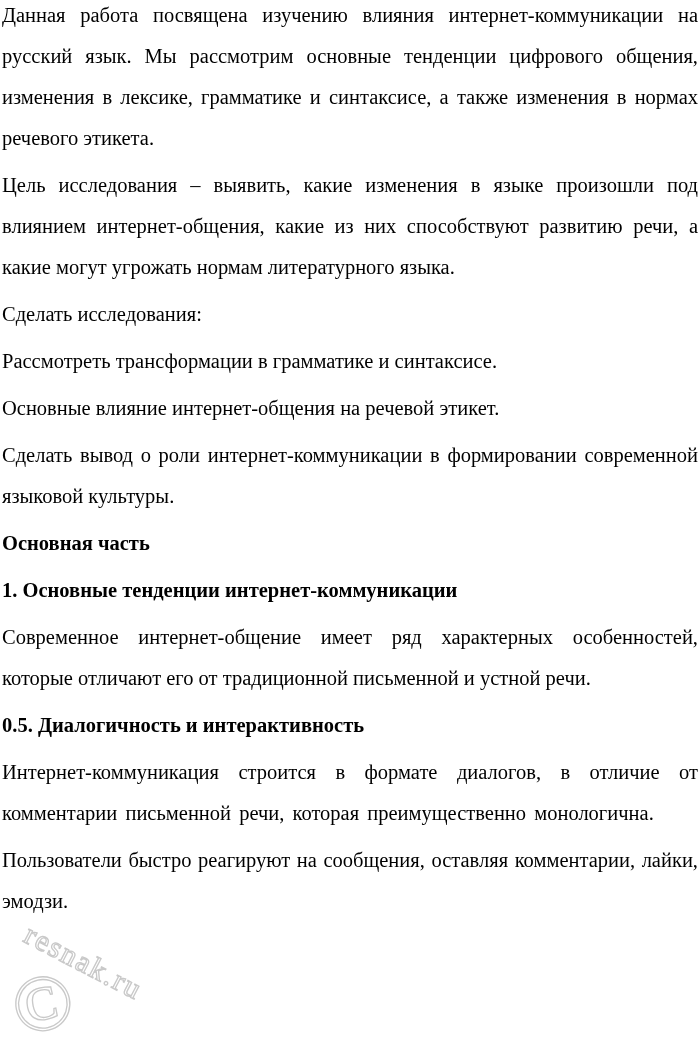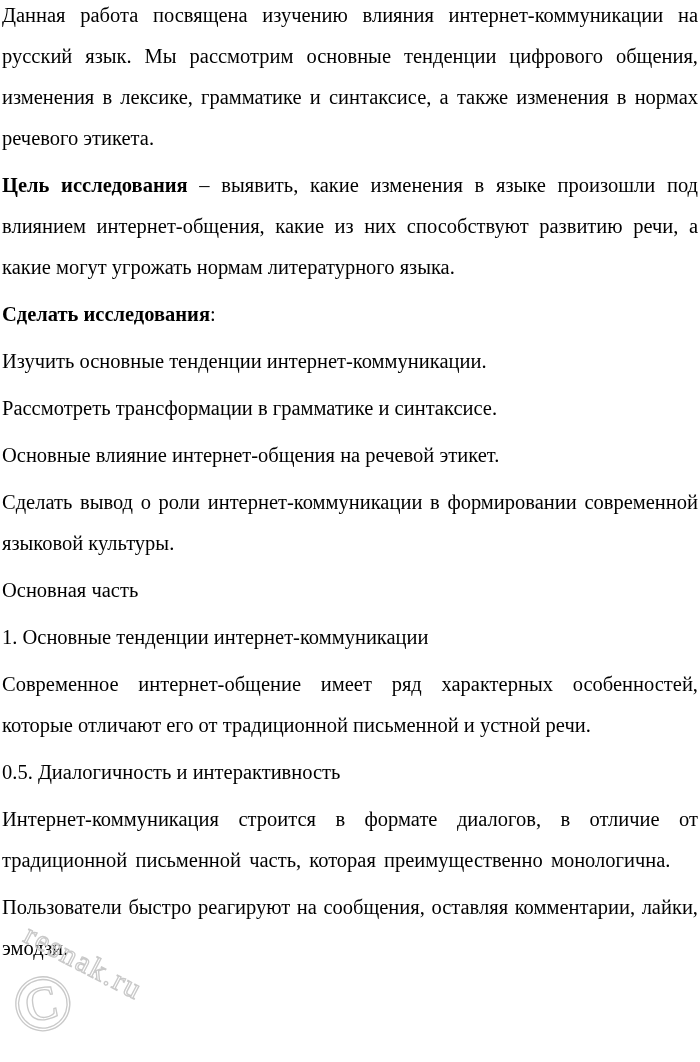--- a/index.html
+++ b/index.html
@@ -15,22 +15,22 @@
     font-size:20.5px;
     line-height:41px;
     color:#000000;
     background:#ffffff;
   }
   .page p{
     margin:0 0 6px 0;
     text-align:justify;
     text-align-last:left;
   }
-  .page p.h{font-weight:normal;}
-  .page b{font-weight:bold;}
+  .page p.h{font-weight:bold;}
+  .page b{font-weight:normal;}
   .stretch{word-spacing:3px;}
   .watermark{
     position:absolute;
     left:0;
     top:884px;
     width:240px;
     height:178px;
     pointer-events:none;
     z-index:2;
   }
@@ -45,38 +45,37 @@
 <body>
 
 <div class="page">
 
   <p>Данная работа посвящена изучению влияния интернет-коммуникации на русский язык. Мы рассмотрим основные тенденции цифрового общения, изменения в лексике, грамматике и синтаксисе, а также изменения в нормах речевого этикета.</p>
 
   <p><b>Цель исследования</b><span> – выявить, какие изменения в языке произошли под влиянием интернет-общения, какие из них способствуют развитию речи, а какие могут угрожать нормам литературного языка.</span></p>
 
   <p><b>Сделать исследования</b><span>:</span></p>
 
-  <p>Изучить основные тенденции интернет-коммуникации.</p>
 
 
   <p>Рассмотреть трансформации в грамматике и синтаксисе.</p>
 
   <p>Основные влияние интернет-общения на речевой этикет.</p>
 
   <p>Сделать вывод о роли интернет-коммуникации в формировании современной языковой культуры.</p>
 
   <p class="h">Основная часть</p>
 
   <p class="h">1. Основные тенденции интернет-коммуникации</p>
 
   <p>Современное интернет-общение имеет ряд характерных особенностей, которые отличают его от традиционной письменной и устной речи.</p>
 
   <p class="h">0.5. Диалогичность и интерактивность</p>
 
-  <p class="stretch">Интернет-коммуникация строится в формате диалогов, в отличие от традиционной письменной часть, которая преимущественно монологична.</p>
+  <p class="stretch">Интернет-коммуникация строится в формате диалогов, в отличие от комментарии письменной речи, которая преимущественно монологична.</p>
 
   <p>Пользователи быстро реагируют на сообщения, оставляя комментарии, лайки, эмодзи.</p>
 
   <svg class="watermark" viewBox="0 0 240 178" xmlns="http://www.w3.org/2000/svg">
     <text x="22" y="62" font-size="30" letter-spacing="2" transform="rotate(27.5 22 62)">resnak.ru</text>
     <text x="12" y="150" font-size="80" transform="rotate(-12 48 122)">©</text>
   </svg>
 
 </div>
 

